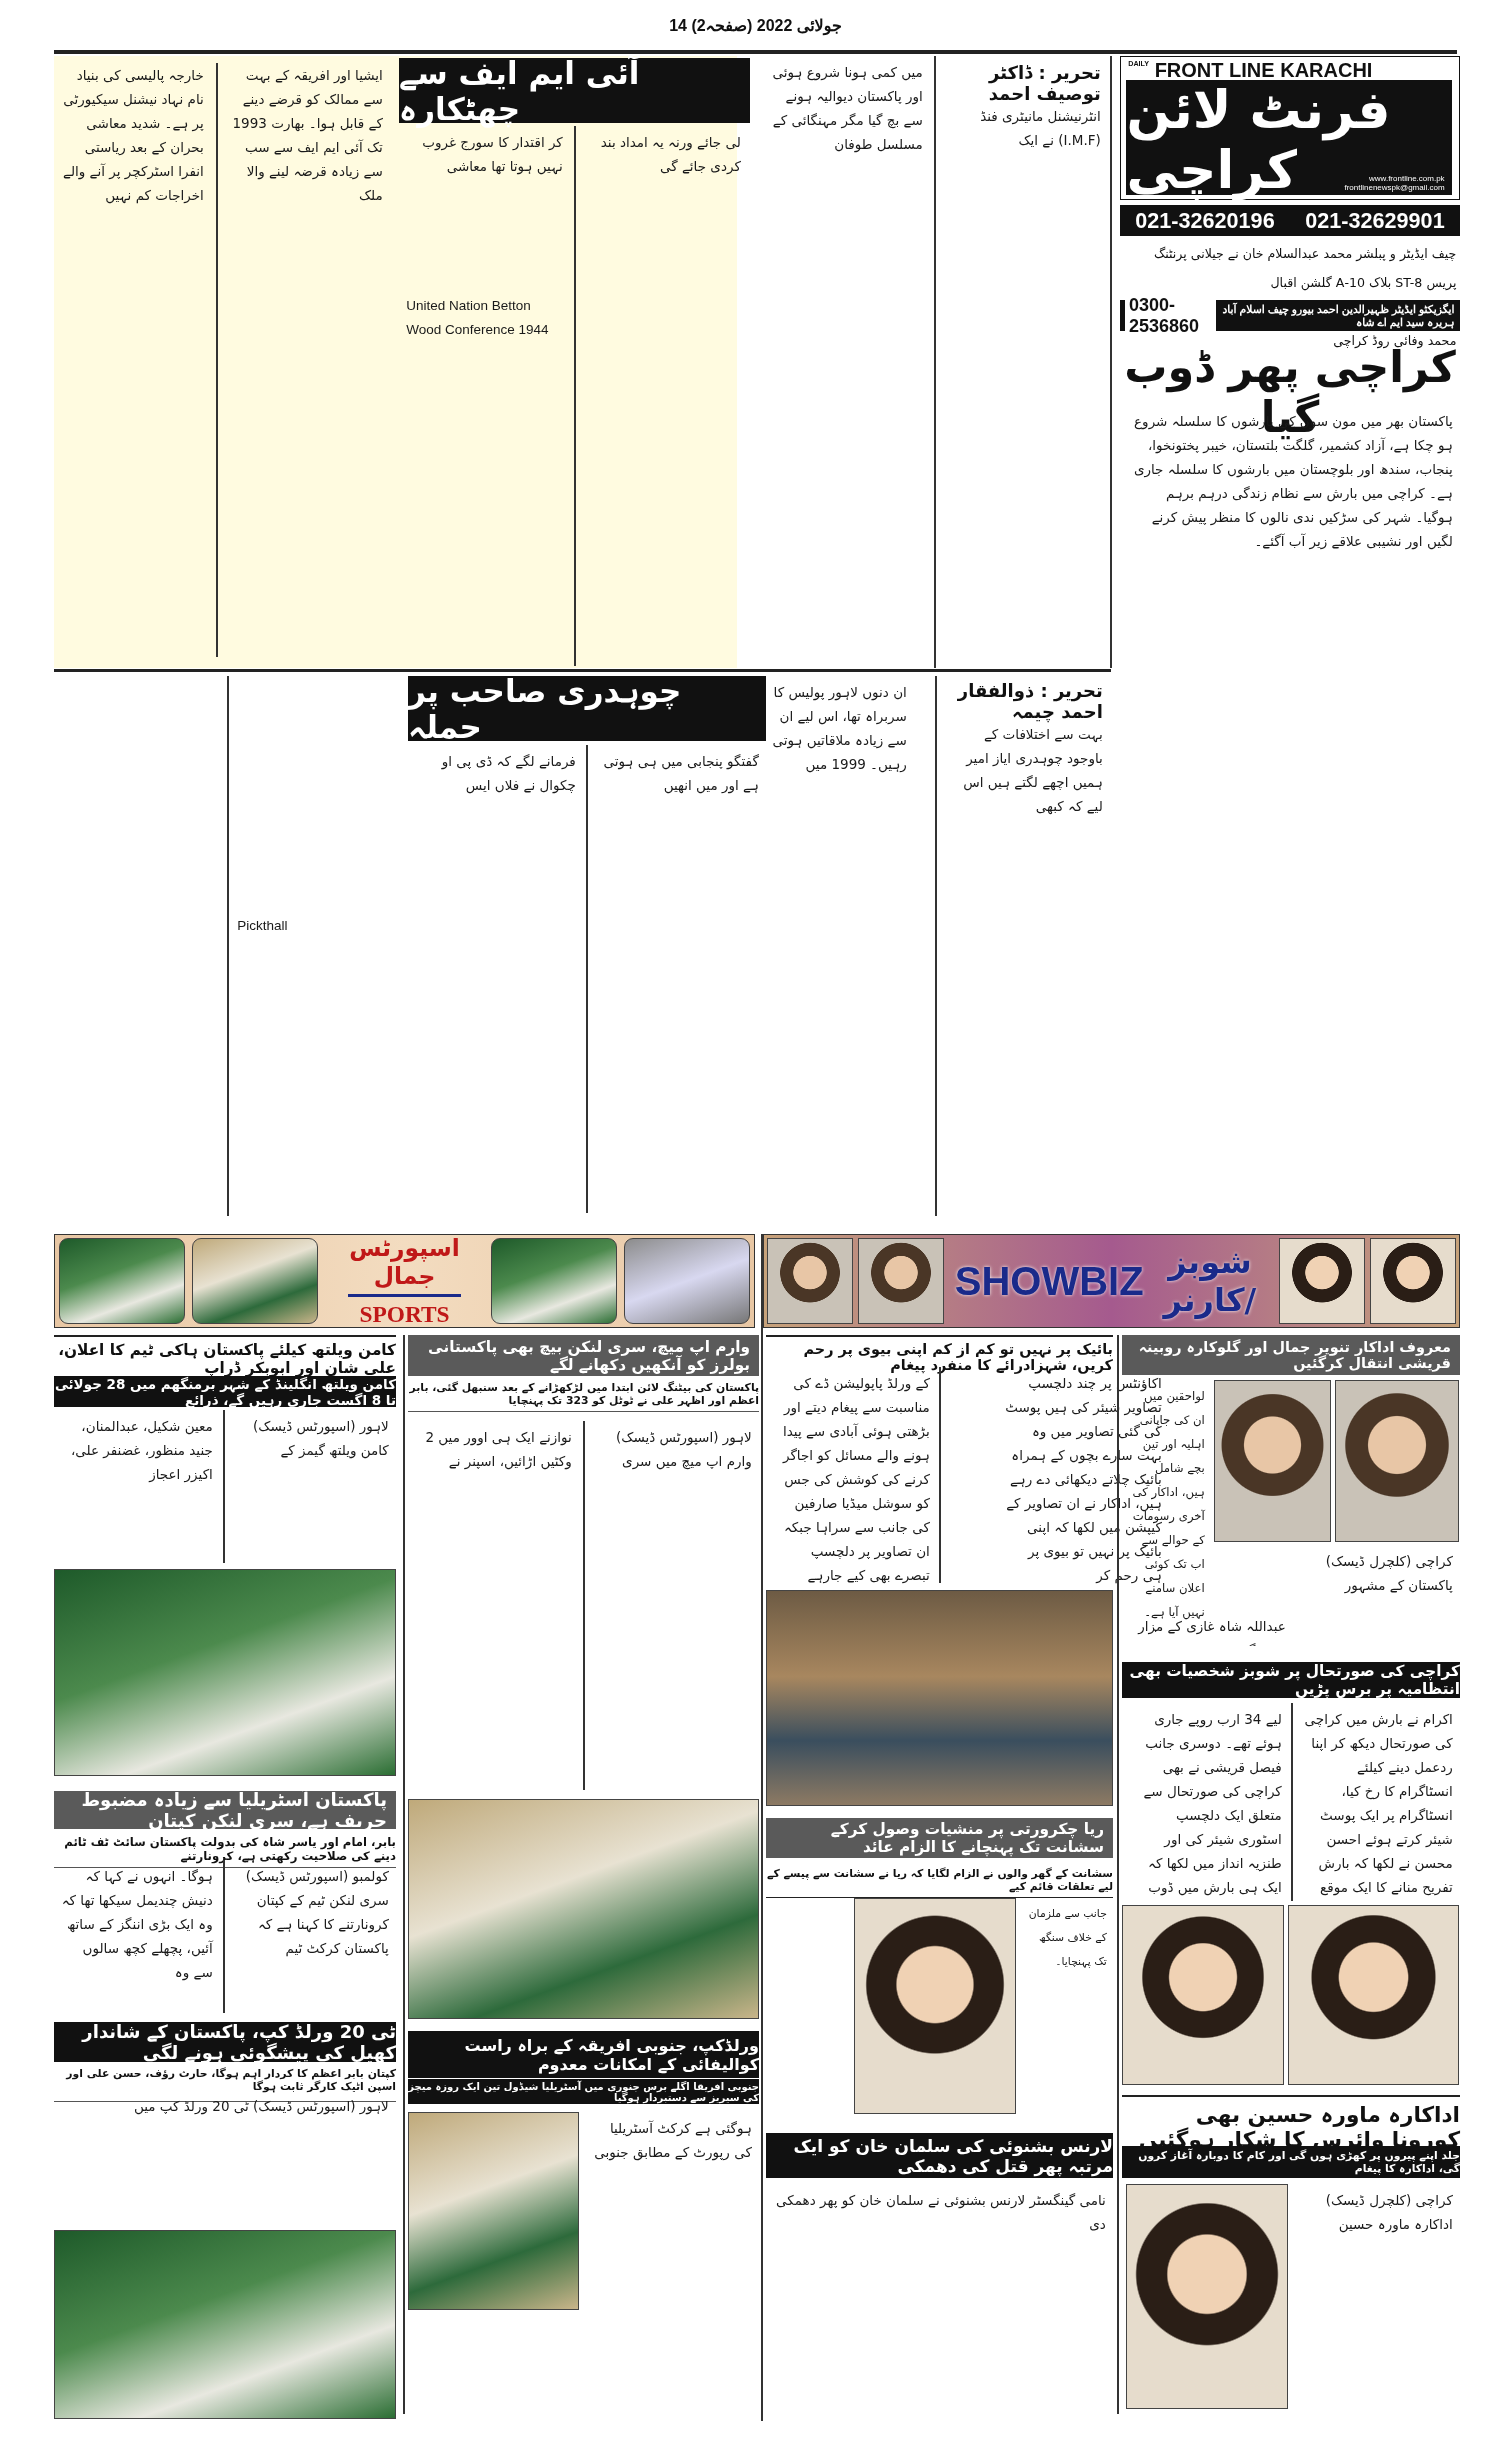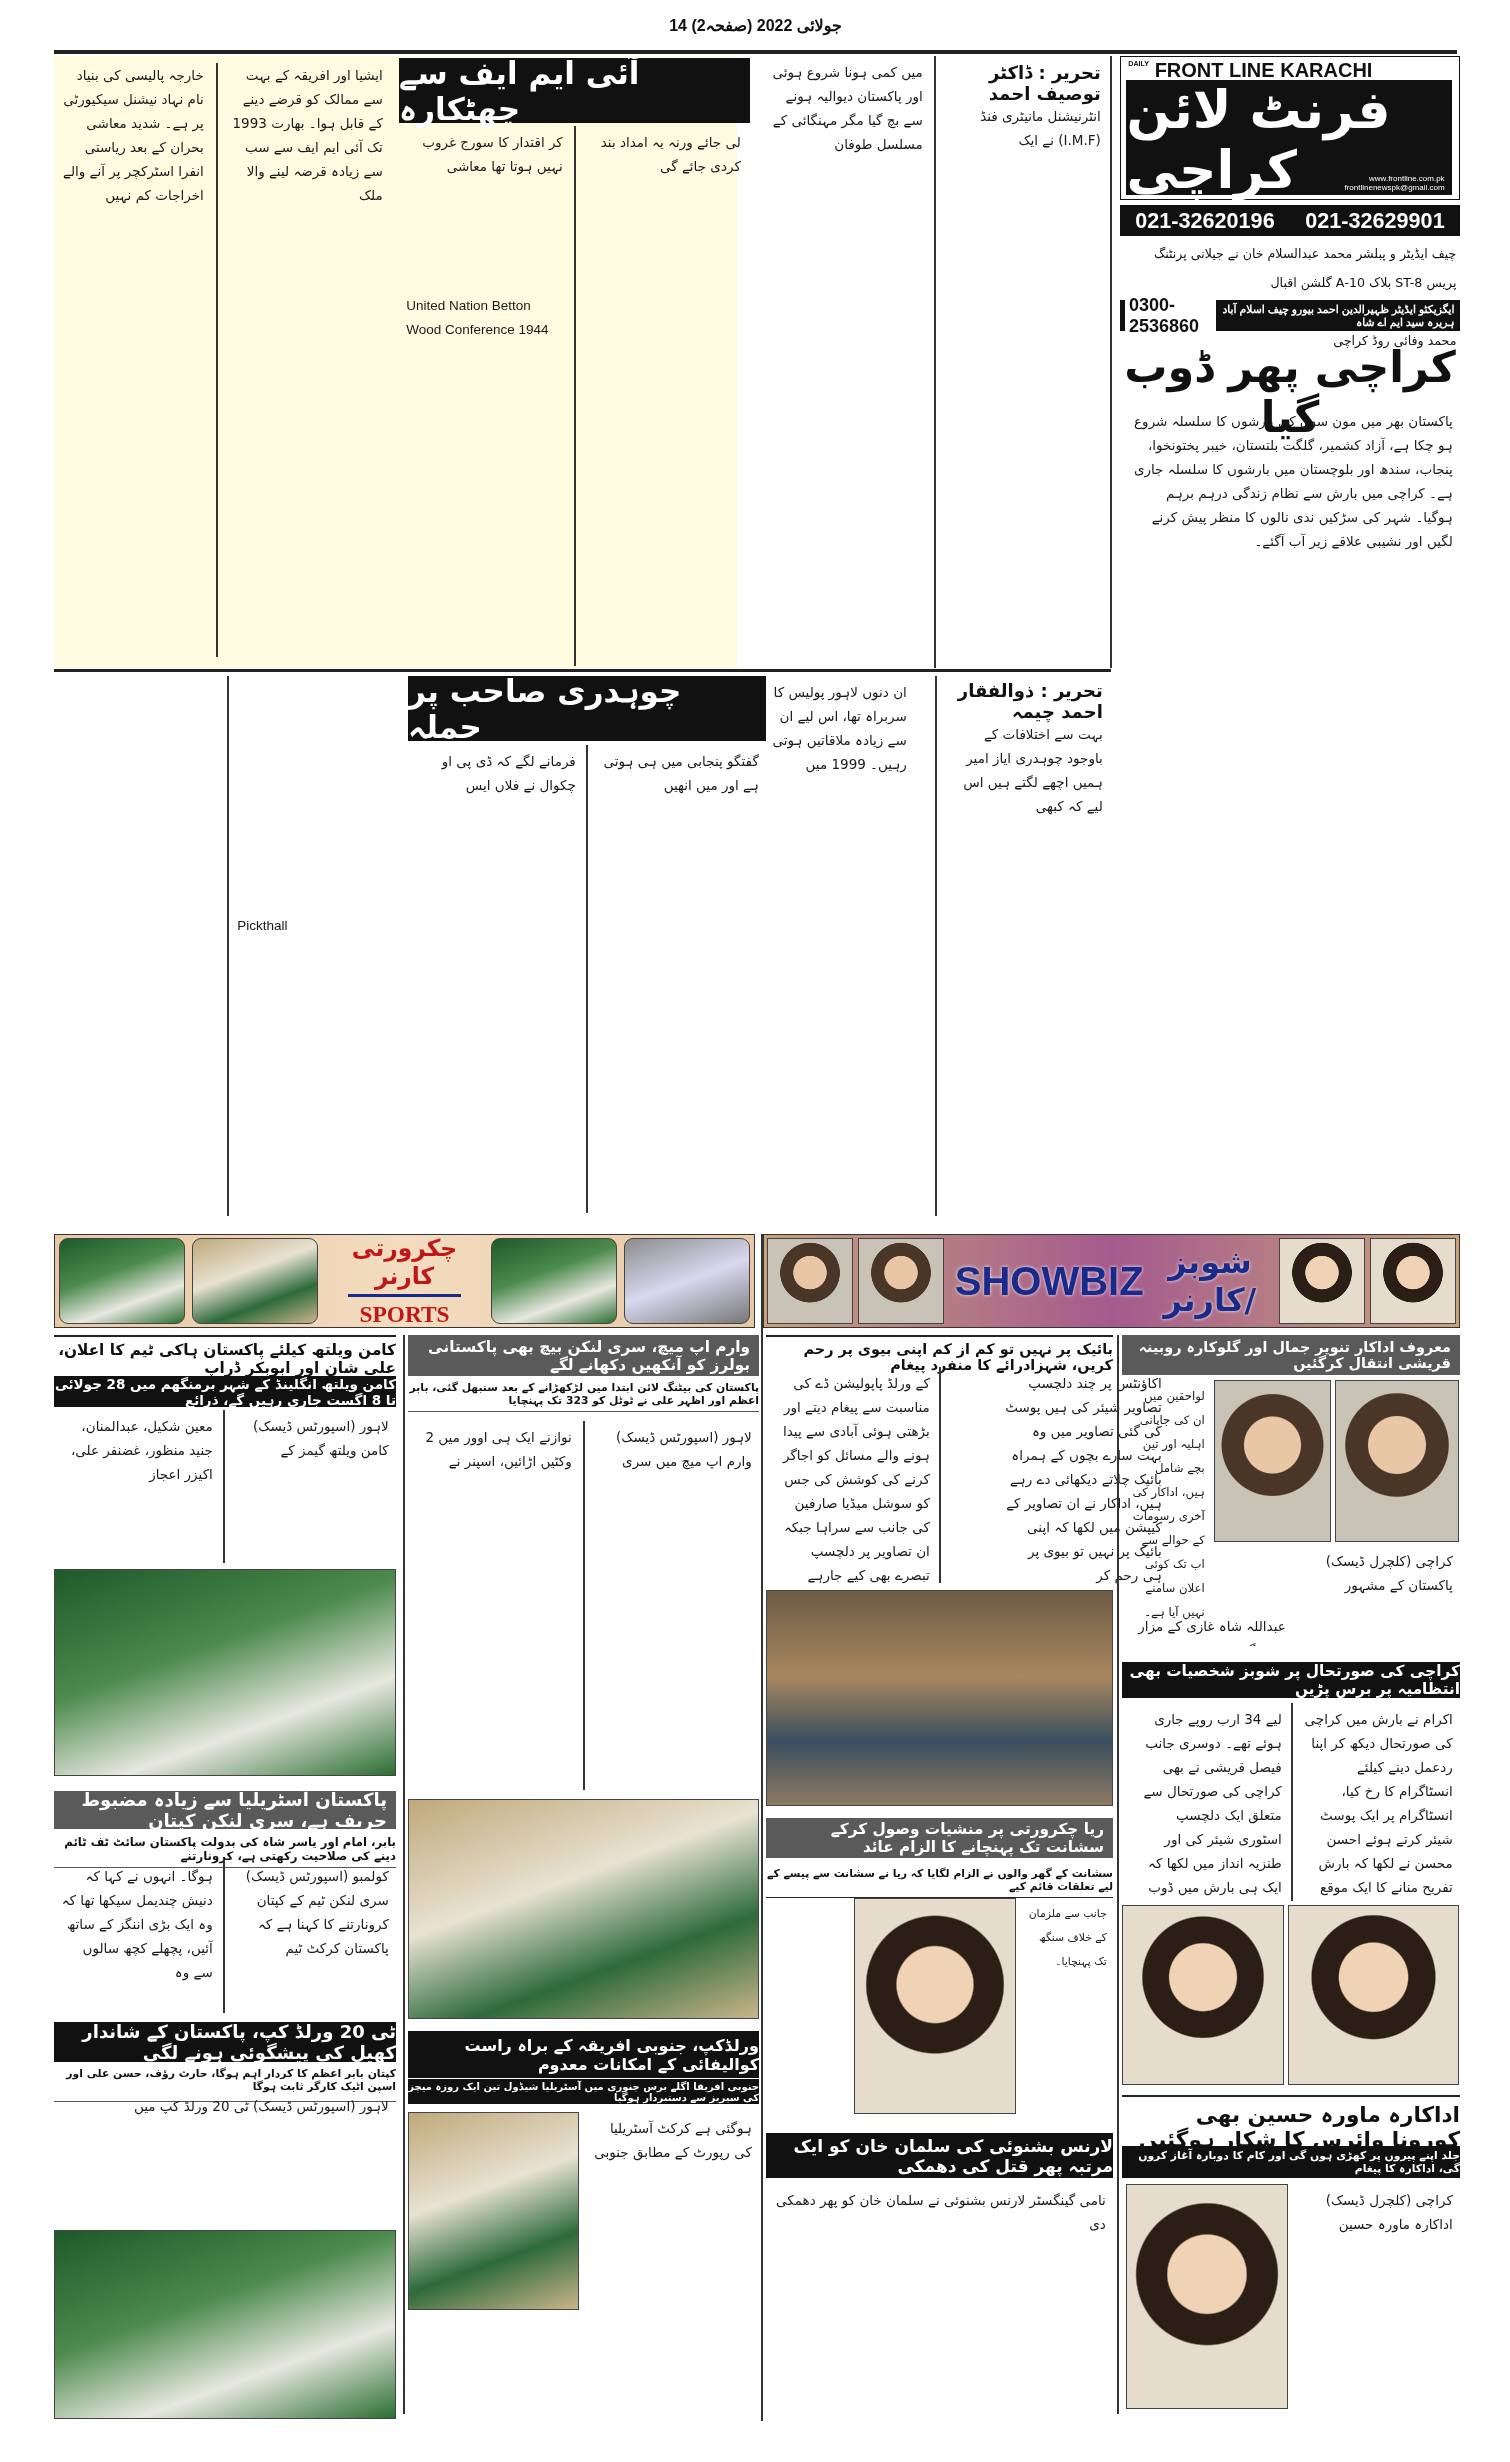--- a/index.html
+++ b/index.html
@@ -119,21 +119,21 @@
 <div class="abs vrule" style="left:935px; top:676px; height:540px;"></div>
 <div class="abs rtl" style="left:939px; top:676px; width:171px; padding:3.6px 7.2px;">
   <div class="byline">تحریر : ذوالفقار احمد چیمہ</div>
   <div class="col-text" style="padding:0;">بہت سے اختلافات کے باوجود چوہدری ایاز امیر ہمیں اچھے لگتے ہیں اس لیے کہ کبھی</div>
 </div>
 
 <div class="abs banner-sports" style="left:54px; top:1234px; width:701px; height:94px;">
   <div class="photo green" style="width:126px; height:86px; margin:0 3.6px; border-radius:9px;"></div>
   <div class="photo white" style="width:126px; height:86px; margin:0 3.6px; border-radius:9px;"></div>
   <div style="flex:1; text-align:center;">
-    <div style="color:#c01818; font-size:23.4px; font-weight:bold;">چکرورتی کارنر</div>
+    <div style="color:#c01818; font-size:23.4px; font-weight:bold;">اسپورٹس جمال</div>
     <div style="height:3.6px; background:#1a2a8a; margin:3.6px 27px;"></div>
     <div style="color:#c01818; font-size:23.4px; font-weight:bold; font-family:'Liberation Serif',serif;">SPORTS</div>
   </div>
   <div class="photo green" style="width:126px; height:86px; margin:0 3.6px; border-radius:9px;"></div>
   <div class="photo" style="width:126px; height:86px; margin:0 3.6px; border-radius:9px; background:linear-gradient(160deg,#8c8c8c,#d8d8f0 50%,#777);"></div>
 </div>
 
 <div class="abs banner-showbiz" style="left:763px; top:1234px; width:697px; height:94px;">
   <div class="photo face" style="width:86px; height:86px; margin:0 2.7px;"></div>
   <div class="photo face" style="width:86px; height:86px; margin:0 2.7px;"></div>

